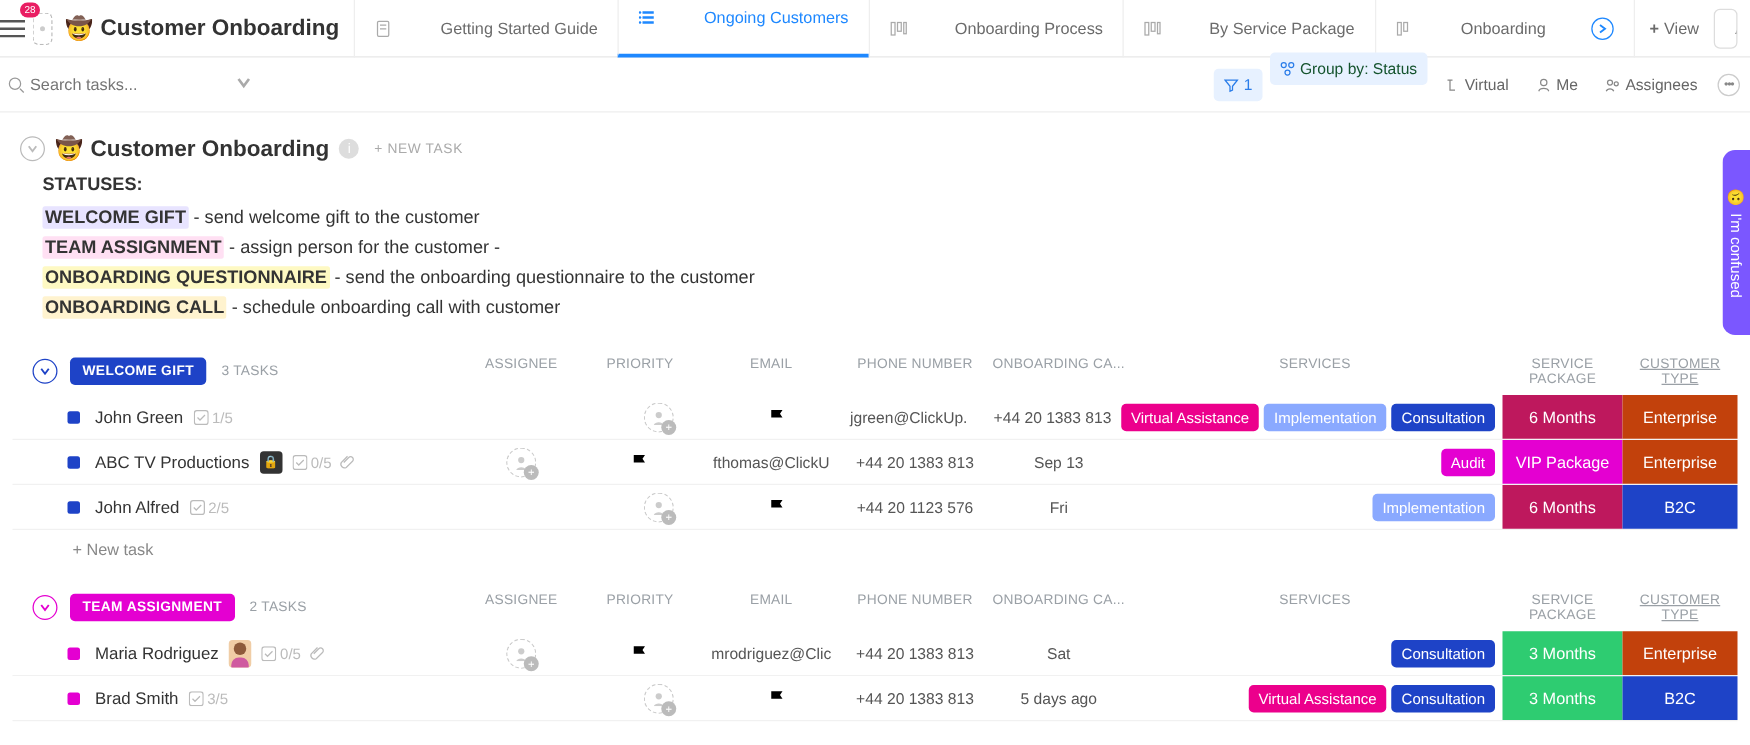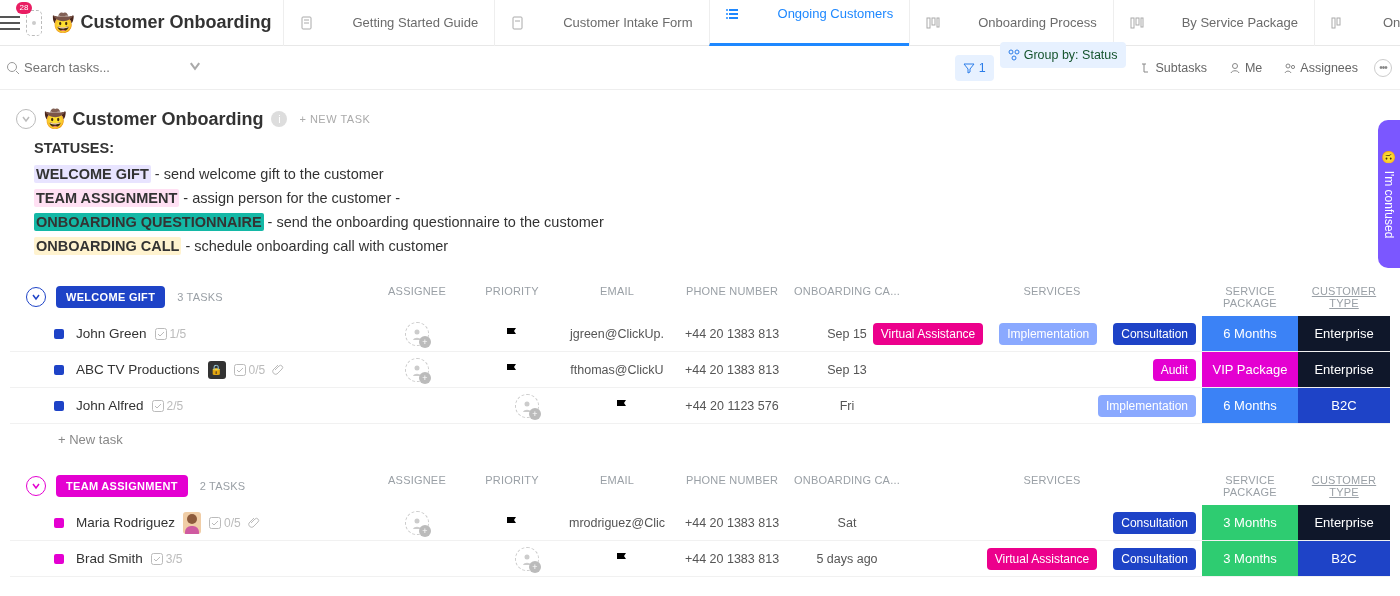--- a/index.html
+++ b/index.html
@@ -56,21 +56,21 @@
   .list-head h2 { font-size: 18px; font-weight: 700; color: #333; margin-right: 8px; }
   .info-ic { width: 16px; height: 16px; border-radius: 50%; background: #ddd; color: #fff; font-size: 11px; display: flex; align-items: center; justify-content: center; margin-right: 12px; }
   .new-task-top { font-size: 11px; color: #aaa; letter-spacing: .5px; cursor: pointer; }
 
   
   .statuses { padding-left: 24px; font-size: 14.5px; line-height: 24px; color: #333; margin-bottom: 26px; }
   .statuses .hdr { font-weight: 700; margin-bottom: 2px; }
   .status-tag { font-weight: 700; padding: 1px 2px; border-radius: 2px; }
   .tag-welcome { background: #e8e4ff; }
   .tag-team    { background: #ffe0f3; }
-  .tag-quest   { background: #14b8a6; }
+  .tag-quest   { background: #fef9c3; }
   .tag-call    { background: #fff3cf; }
 
   
   .group { margin-bottom: 26px; }
   .group-head { display: flex; align-items: center; height: 26px; padding-left: 16px; font-size: 11px; color: #9aa0a6; text-transform: uppercase; letter-spacing: .2px; margin-bottom: 6px; }
   .group-head .collapse-ic { width: 20px; height: 20px; margin-right: 10px; }
   .group-head .gcol { color: inherit; }
   .status-pill { color: #fff; font-weight: 700; font-size: 11px; padding: 5px 10px; border-radius: 4px; margin-right: 12px; letter-spacing: .3px; }
   .task-count { font-size: 11px; color: #9aa0a6; text-transform: uppercase; margin-right: 20px; }
   .col-head { text-align: center; font-size: 11px; color: #9aa0a6; }
@@ -90,41 +90,41 @@
   .row .clip { color: #bbb; margin-left: 6px; display:flex;}
   .row .clip svg{width:13px;height:13px;}
 
   .cells { display: flex; margin-left: auto; align-items: center; height: 100%; }
   .cell { display: flex; align-items: center; justify-content: center; height: 100%; }
   .c-assignee { width: 90px; }
   .c-priority { width: 100px; }
   .c-email    { width: 110px; font-size: 12.5px; color: #555; justify-content: center; overflow: hidden; white-space: nowrap; }
   .c-phone    { width: 120px; font-size: 12.5px; color: #555; }
   .c-date     { width: 110px; font-size: 12.5px; color: #555; }
-  .c-services { width: 300px; justify-content: flex-end; gap: 16px; padding-right: 6px; }
+  .c-services { width: 300px; justify-content: flex-end; gap: 4px; padding-right: 6px; }
   .c-package  { width: 96px; padding:0; }
   .c-custtype { width: 92px; padding:0; }
 
   .assignee-ic { width: 24px; height: 24px; border: 1px dashed #ccc; border-radius: 50%; position: relative; display:flex; align-items:center; justify-content:center;}
   .assignee-ic svg { width: 12px; height: 12px; fill: #ccc; }
   .assignee-ic .plus-badge { position: absolute; right: -3px; bottom: -3px; width: 12px; height: 12px; border-radius: 50%; background: #bbb; color: #fff; font-size: 9px; line-height: 12px; text-align: center; }
 
   .flag { width: 14px; height: 14px; }
 
   .svc-tag { color: #fff; font-size: 12px; padding: 4px 8px; border-radius: 4px; white-space: nowrap; }
   .svc-va   { background: #ec008c; }
   .svc-impl { background: #8aa9ff; }
   .svc-cons { background: #1e43c7; }
   .svc-audit{ background: #e400d1; }
 
   .big-tag { width: 100%; height: 100%; display: flex; align-items: center; justify-content: center; color: #fff; font-size: 13px; font-weight: 400; }
-  .pkg-6m   { background: #3b82f6; }
+  .pkg-6m   { background: #be185d; }
   .pkg-vip  { background: #e400d1; }
   .pkg-3m   { background: #2ecc71; }
-  .ct-ent   { background: #0f172a; }
+  .ct-ent   { background: #c2410c; }
   .ct-b2c   { background: #1e43c7; }
 
   .new-task-row { padding: 8px 0 0 48px; font-size: 13px; color: #888; cursor: pointer; }
 
   
   .gh-assignee { width: 90px; text-align:center; }
   .gh-priority { width: 100px; text-align:center; }
   .gh-email    { width: 110px; text-align:center; }
   .gh-phone    { width: 120px; text-align:center; }
   .gh-date     { width: 110px; text-align:center; }
@@ -157,29 +157,20 @@
 
   <div class="tab">
     <span class="ticon">
         <svg viewBox="0 0 14 14">
           <rect x="2" y="1" width="9" height="12" rx="1" fill="none" stroke="#aaa"></rect>
           <line x1="4" y1="4" x2="9" y2="4" stroke="#aaa"></line>
           <line x1="4" y1="7" x2="9" y2="7" stroke="#aaa"></line>
         </svg>
       </span>
     <span>Getting Started Guide</span>
-  </div>
-  <div class="tab">
-    <span class="ticon">
-        <svg viewBox="0 0 14 14">
-          <rect x="2" y="1" width="9" height="12" rx="1" fill="none" stroke="#aaa"></rect>
-          <line x1="4" y1="5" x2="9" y2="5" stroke="#aaa"></line>
-        </svg>
-      </span>
-    <span>Customer Intake Form</span>
   </div>
   <div class="tab active">
     <span class="ticon">
         <svg viewBox="0 0 14 14">
           <line x1="3" y1="3" x2="12" y2="3" stroke="#1e88ff" stroke-width="2"></line>
           <line x1="3" y1="7" x2="12" y2="7" stroke="#1e88ff" stroke-width="2"></line>
           <line x1="3" y1="11" x2="12" y2="11" stroke="#1e88ff" stroke-width="2"></line>
           <circle cx="1" cy="3" r="1" fill="#1e88ff"></circle>
           <circle cx="1" cy="7" r="1" fill="#1e88ff"></circle>
           <circle cx="1" cy="11" r="1" fill="#1e88ff"></circle>
@@ -271,21 +262,21 @@
         <circle cx="3" cy="3" r="2" fill="none" stroke="#2b7de9"></circle>
         <circle cx="9" cy="3" r="2" fill="none" stroke="#2b7de9"></circle>
         <circle cx="6" cy="9" r="2" fill="none" stroke="#2b7de9"></circle>
       </svg>
     <span>Group by: Status</span>
   </div>
   <div class="pill plain">
     <svg viewBox="0 0 12 12">
         <path d="M2 2h4M4 2v8h4" fill="none" stroke="#888"></path>
       </svg>
-    <span>Subtasks</span>
+    <span>Virtual</span>
   </div>
   <div class="pill plain">
     <svg viewBox="0 0 12 12">
         <circle cx="6" cy="4" r="2.5" fill="none" stroke="#888"></circle>
         <path d="M2 11c1-3 7-3 8 0" fill="none" stroke="#888"></path>
       </svg>
     <span>Me</span>
   </div>
   <div class="pill plain">
     <svg viewBox="0 0 12 12">
@@ -365,21 +356,20 @@
     <span class="plus-badge">+</span>
               </div>
             </div>
       <div class="cell c-priority">
               <svg class="flag yellow" viewBox="0 0 14 14">
                 <use href="#flag-shape"></use>
               </svg>
             </div>
       <div class="cell c-email">jgreen@ClickUp.</div>
       <div class="cell c-phone">+44 20 1383 813</div>
-      <div class="cell c-date">Sep 15</div>
       <div class="cell c-services">
               <span class="svc-tag svc-va">Virtual Assistance</span>
               <span class="svc-tag svc-impl">Implementation</span>
               <span class="svc-tag svc-cons">Consultation</span>
             </div>
       <div class="cell c-package">
               <div class="big-tag pkg-6m">6 Months</div>
             </div>
       <div class="cell c-custtype">
               <div class="big-tag ct-ent">Enterprise</div>

